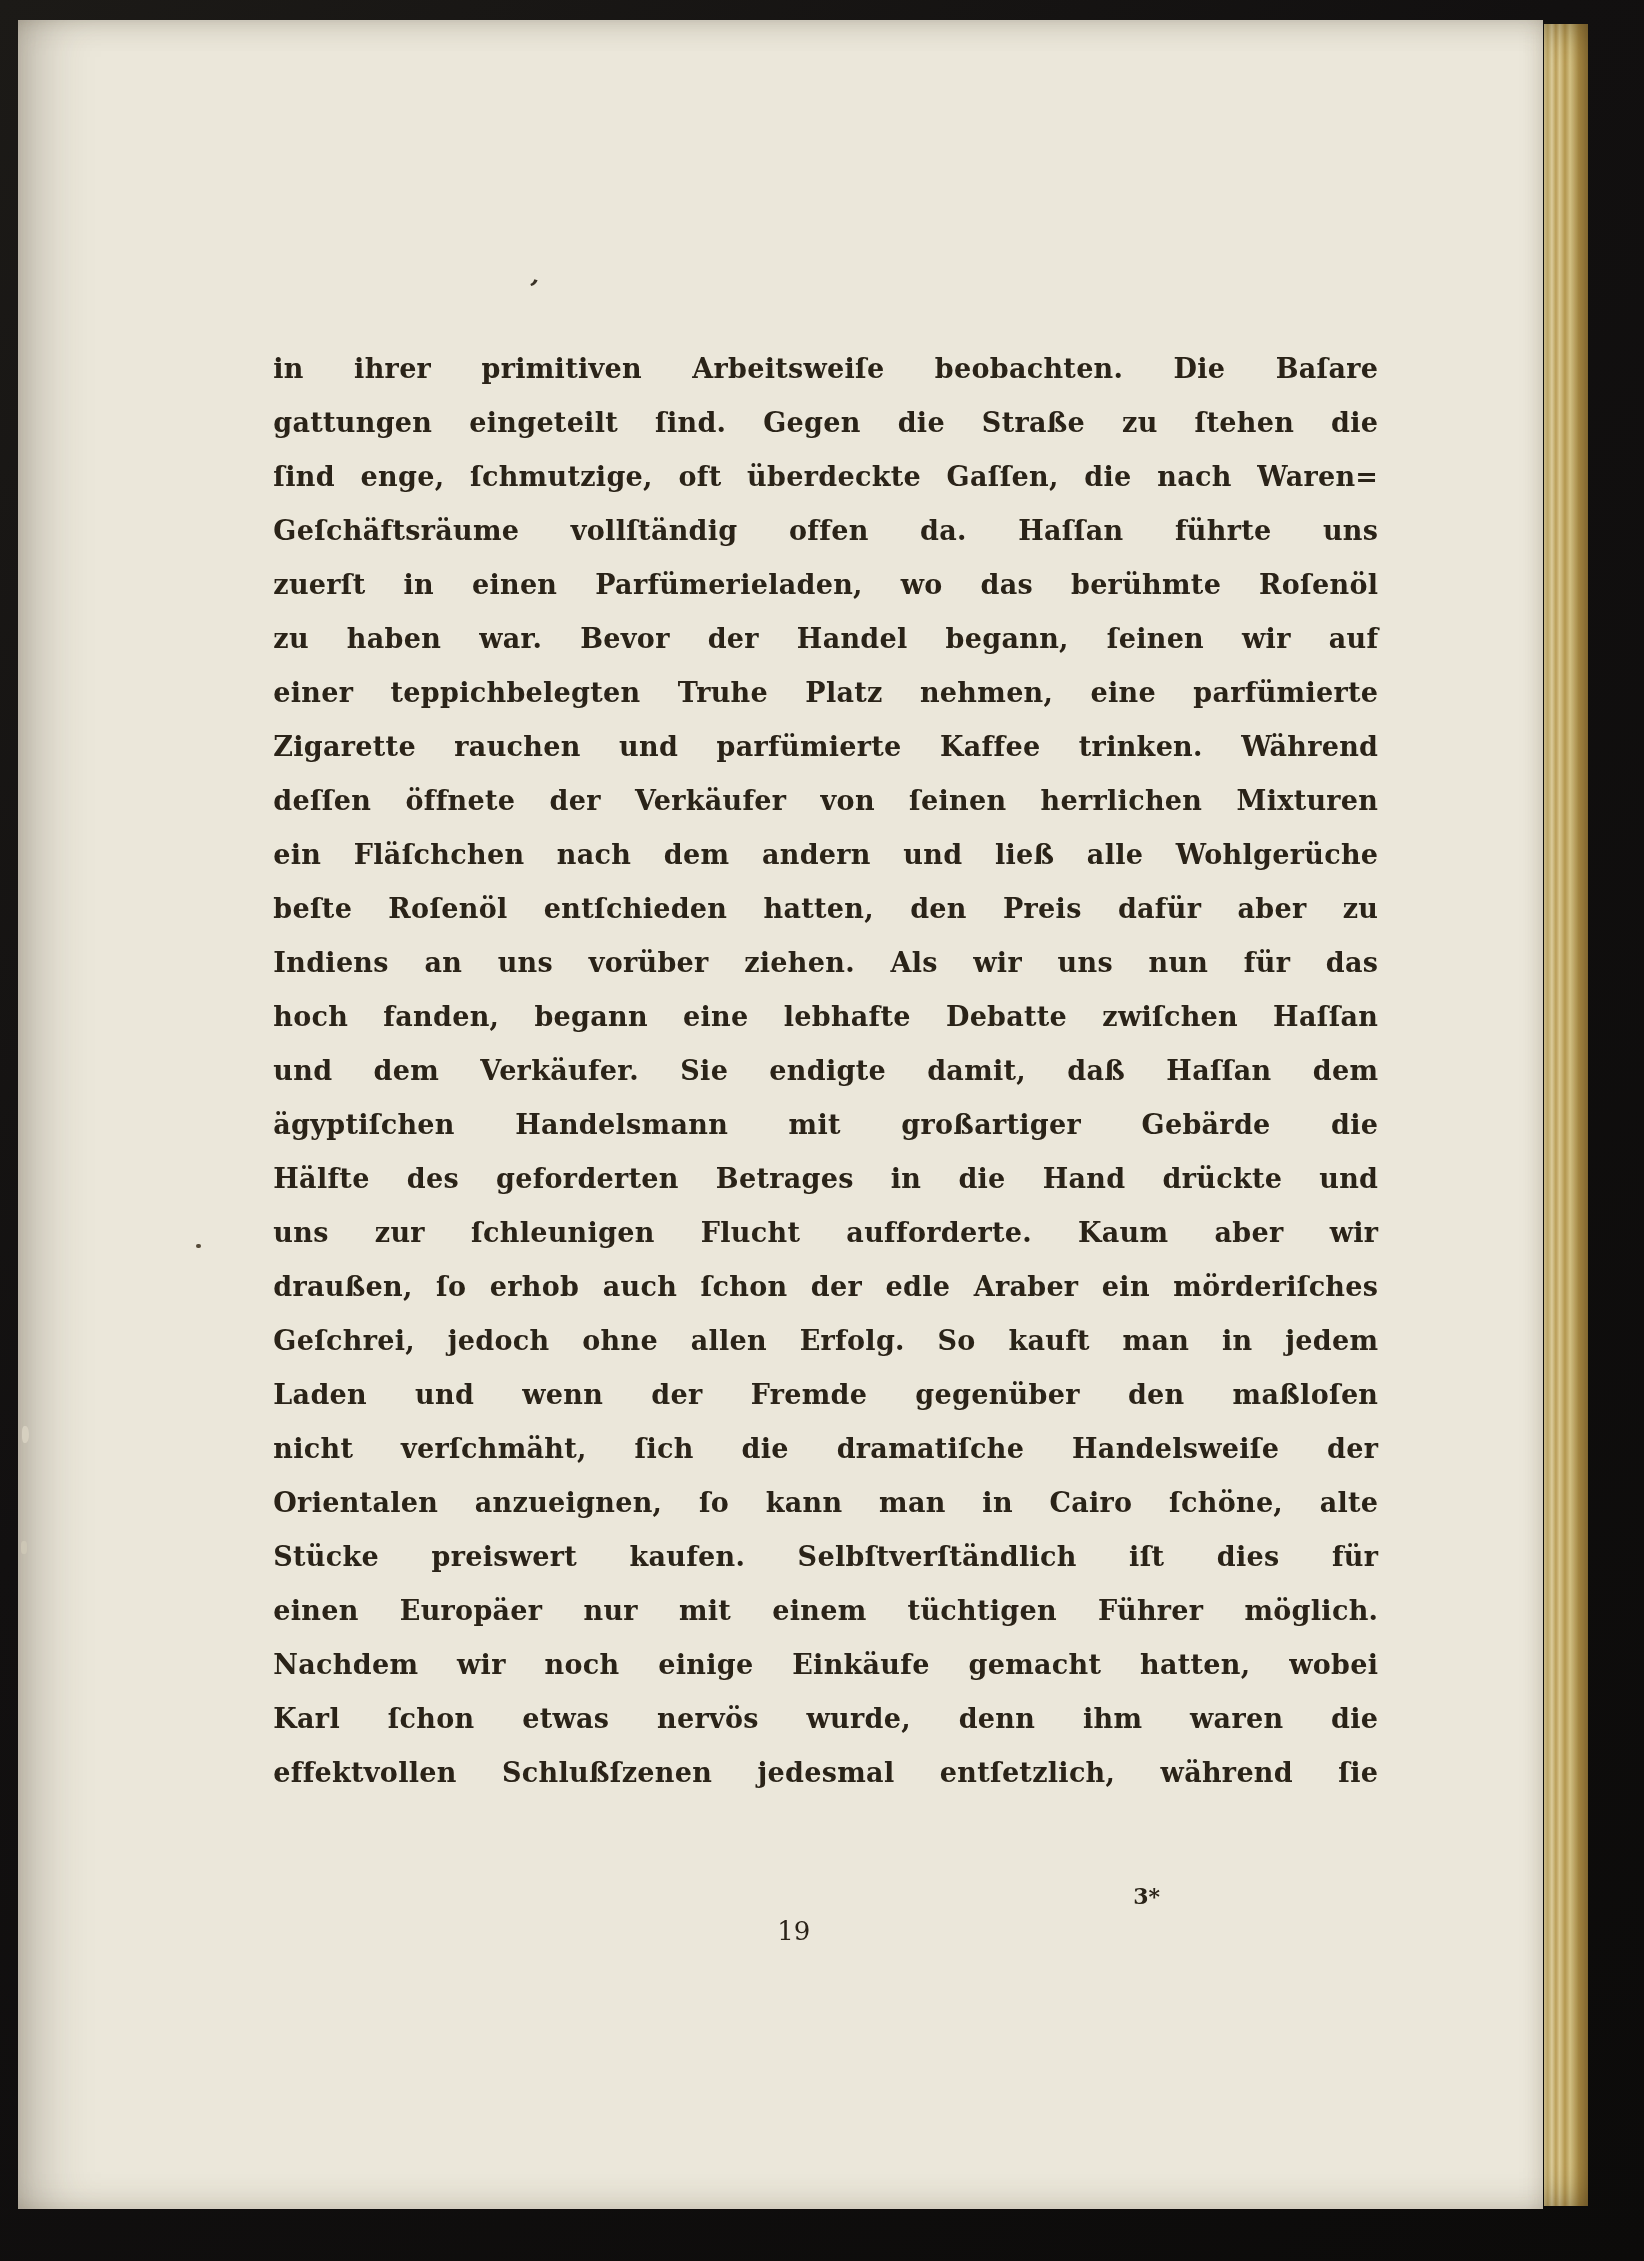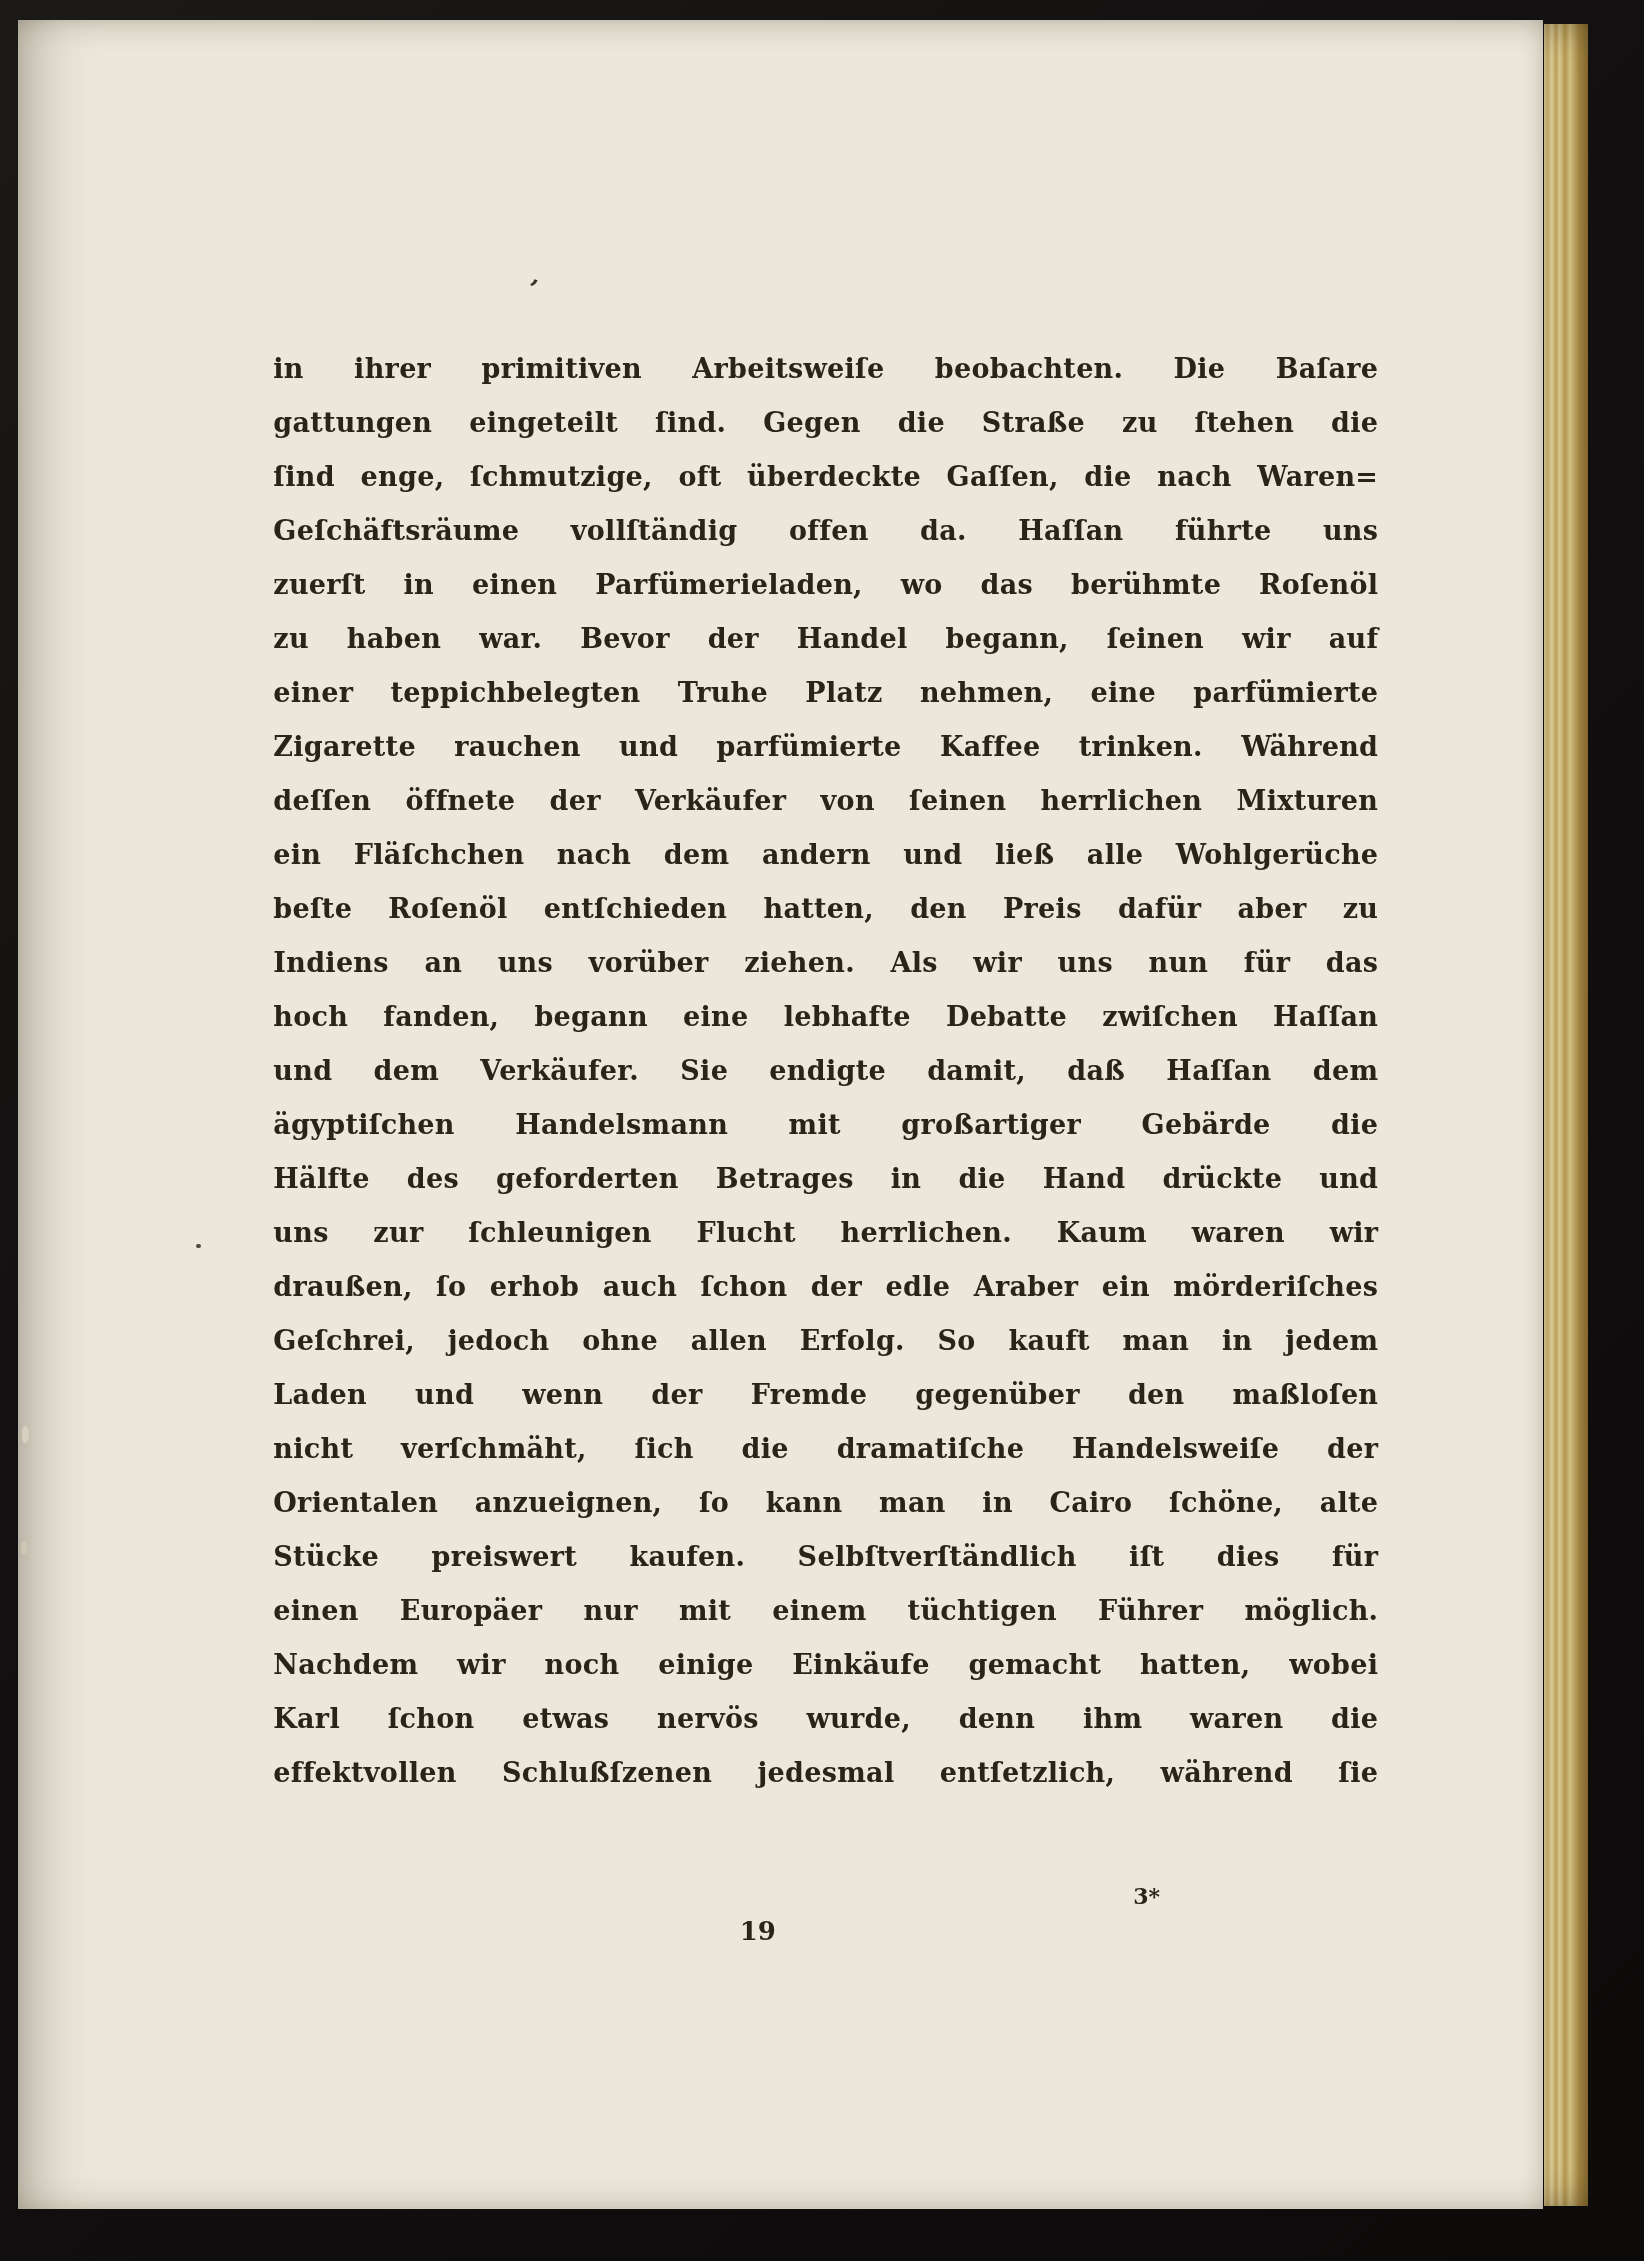--- a/index.html
+++ b/index.html
@@ -66,23 +66,23 @@
     top: 1863px;
     font-size: 22px;
     font-weight: 600;
     color: #2a2318;
   }
   .page-number {
     position: absolute;
     left: 687px;
     top: 1896px;
     width: 105px;
-    text-align: center;
+    text-align: right;
     font-size: 26px;
-    font-weight: 700;
+    font-weight: 400;
     color: #2a2318;
   }
   .stray-mark {
     position: absolute;
     left: 509px;
     top: 254px;
     font-size: 26px;
     color: #3a3226;
     transform: rotate(18deg);
     font-weight: 600;
@@ -136,21 +136,21 @@
       <div class="line">einer teppichbelegten Truhe Platz nehmen, eine parfümierte</div>
       <div class="line">Zigarette rauchen und parfümierte Kaffee trinken. Während</div>
       <div class="line">deſſen öffnete der Verkäufer von ſeinen herrlichen Mixturen</div>
       <div class="line">ein Fläſchchen nach dem andern und ließ alle Wohlgerüche</div>
       <div class="line">beſte Roſenöl entſchieden hatten, den Preis dafür aber zu</div>
       <div class="line">Indiens an uns vorüber ziehen. Als wir uns nun für das</div>
       <div class="line">hoch fanden, begann eine lebhafte Debatte zwiſchen Haſſan</div>
       <div class="line">und dem Verkäufer. Sie endigte damit, daß Haſſan dem</div>
       <div class="line">ägyptiſchen Handelsmann mit großartiger Gebärde die</div>
       <div class="line">Hälfte des geforderten Betrages in die Hand drückte und</div>
-      <div class="line">uns zur ſchleunigen Flucht herrlichen. Kaum waren wir</div>
+      <div class="line">uns zur ſchleunigen Flucht aufforderte. Kaum aber wir</div>
       <div class="line">draußen, ſo erhob auch ſchon der edle Araber ein mörderiſches</div>
       <div class="line">Geſchrei, jedoch ohne allen Erfolg. So kauft man in jedem</div>
       <div class="line">Laden und wenn der Fremde gegenüber den maßloſen</div>
       <div class="line">nicht verſchmäht, ſich die dramatiſche Handelsweiſe der</div>
       <div class="line">Orientalen anzueignen, ſo kann man in Cairo ſchöne, alte</div>
       <div class="line">Stücke preiswert kaufen. Selbſtverſtändlich iſt dies für</div>
       <div class="line">einen Europäer nur mit einem tüchtigen Führer möglich.</div>
       <div class="line">Nachdem wir noch einige Einkäufe gemacht hatten, wobei</div>
       <div class="line">Karl ſchon etwas nervös wurde, denn ihm waren die</div>
       <div class="line">effektvollen Schlußſzenen jedesmal entſetzlich, während ſie</div>

